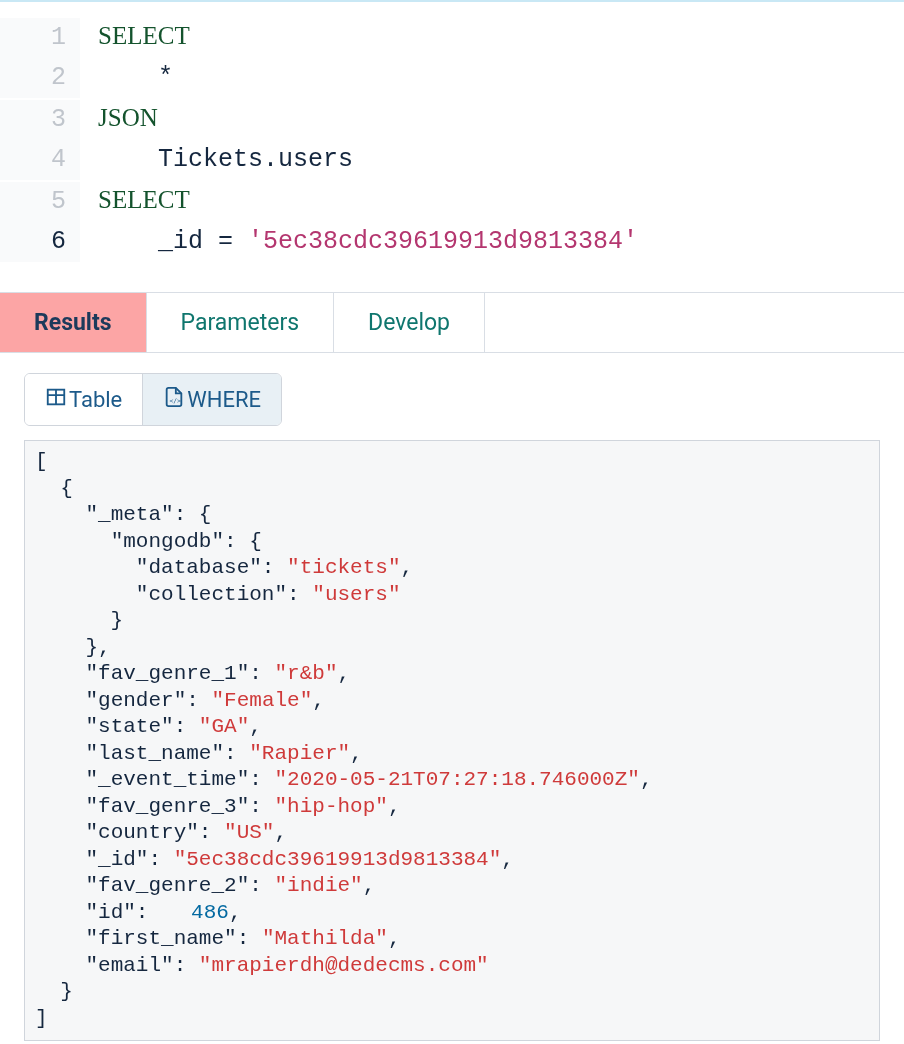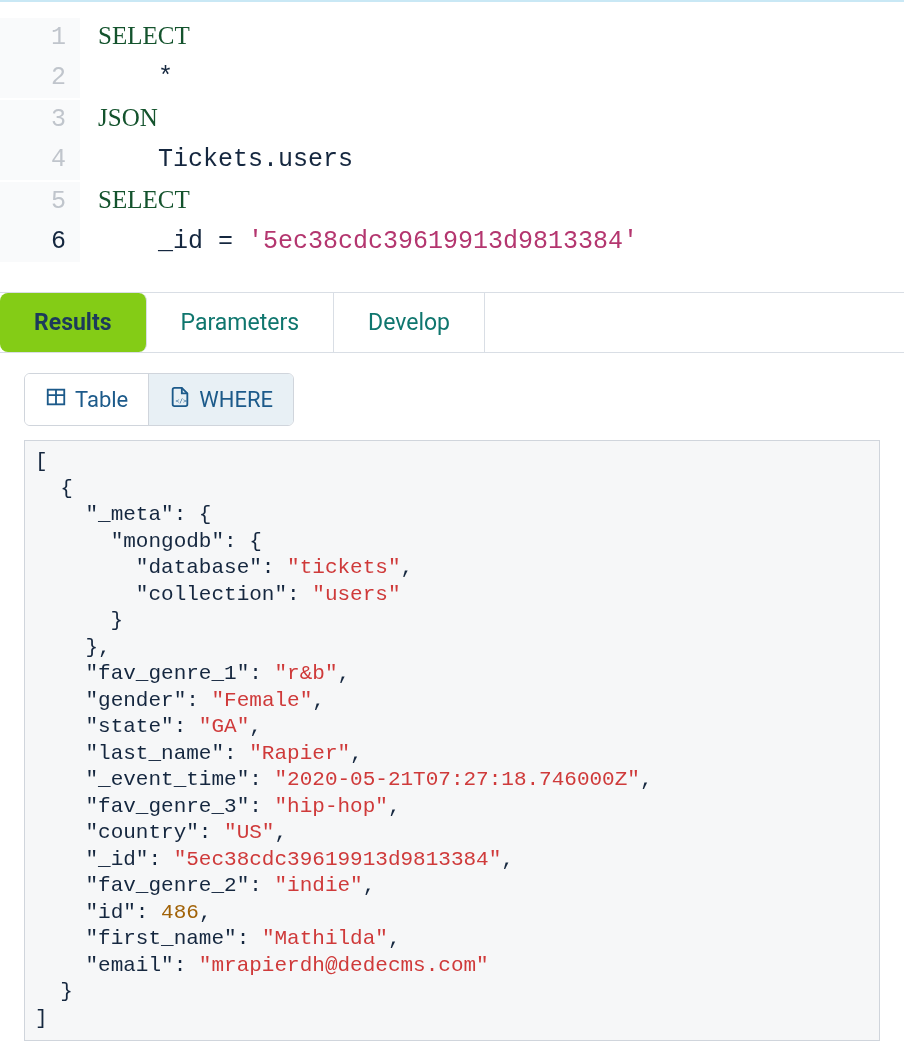--- a/index.html
+++ b/index.html
@@ -50,39 +50,38 @@
   }
   .tab {
     padding: 16px 34px;
     font-size: 23px;
     color: #0f766e;
     border-right: 1px solid #d9dee5;
     cursor: pointer;
     background: #fff;
   }
   .tab.active {
-    background: #84cc16;
+    background: #fca5a5;
     font-weight: 700;
     color: #1c3a5b;
-    border-radius: 8px;
   }
   .view-buttons {
     display: flex;
     padding: 20px 24px 14px 24px;
   }
   .btn-group {
     display: inline-flex;
     border: 1px solid #d0d5dc;
     border-radius: 6px;
     overflow: hidden;
   }
   .view-btn {
     display: inline-flex;
     align-items: center;
-    gap: 8px;
+    gap: 2px;
     padding: 12px 20px;
     font-size: 22px;
     color: #1c5a8a;
     cursor: pointer;
     background: #fff;
   }
   .view-btn.active {
     background: #e8f0f5;
   }
   .view-btn + .view-btn { border-left: 1px solid #d0d5dc; }
@@ -94,21 +93,21 @@
     padding: 8px 10px;
     font-family: "SFMono-Regular", Consolas, "Liberation Mono", Menlo, monospace;
     font-size: 21px;
     line-height: 26.5px;
     white-space: pre;
     color: #15273f;
     overflow: hidden;
   }
   .jkey { color: #15273f; }
   .jstr { color: #cf3a3a; }
-  .jnum { color: #a16207; }
+  .jnum { color: #0369a1; margin-left: 30px; }
 </style>
 </head>
 <body>
 
 <div class="editor-wrap">
   <div class="editor" id="editor">
       <div class="line"><span class="gutter">1</span><span class="code"><span class="kw">SELECT</span></span></div>
       <div class="line"><span class="gutter">2</span><span class="code"><span>    *</span></span></div>
       <div class="line"><span class="gutter">3</span><span class="code"><span class="kw">JSON</span></span></div>
       <div class="line"><span class="gutter">4</span><span class="code"><span>    Tickets.users</span></span></div>

